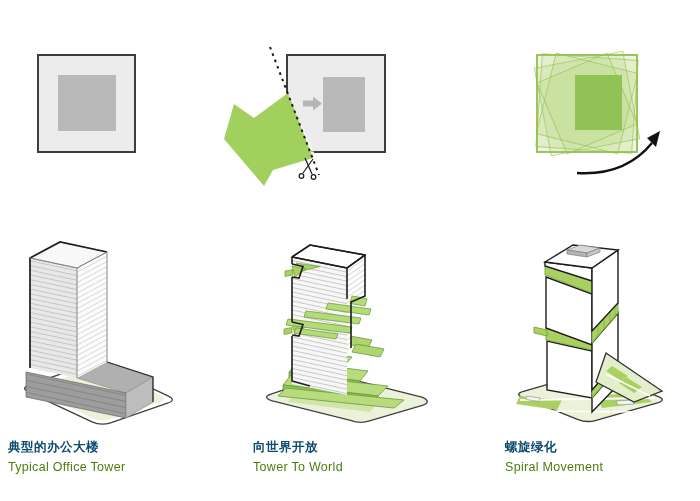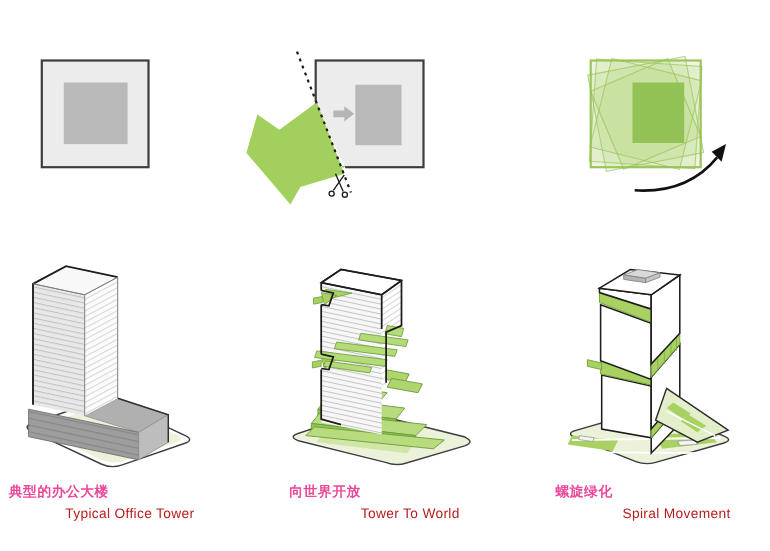--- a/index.html
+++ b/index.html
@@ -1,23 +1,23 @@
 <!DOCTYPE html>
 <html><head>
 <meta charset="utf-8">
 <style>
   html,body{margin:0;padding:0;background:#ffffff;}
   #canvas{position:relative;width:700px;height:501px;background:#fff;overflow:hidden;
           font-family:"Liberation Sans","DejaVu Sans",sans-serif;}
   #art{position:absolute;left:0;top:0;}
   .caption{position:absolute;width:220px;}
-  .caption .zh{font-size:12.5px;font-weight:bold;color:#ec4899;letter-spacing:.5px;line-height:1;}
-  .caption .en{font-size:12.5px;color:#b91c1c;letter-spacing:.3px;line-height:1;margin-top:7px;text-align:center;}
+  .caption .zh{font-size:12.5px;font-weight:bold;color:#0c4a6e;letter-spacing:.5px;line-height:1;}
+  .caption .en{font-size:12.5px;color:#4d7c0f;letter-spacing:.3px;line-height:1;margin-top:7px;}
   #cap1{left:8px;top:441px;}
-  #cap2{left:263px;top:441px;}
+  #cap2{left:253px;top:441px;}
   #cap3{left:505px;top:441px;}
 </style>
 </head>
 <body>
 
 <div id="canvas">
 <svg id="art" width="700" height="501" viewBox="0 0 700 501">
   <defs>
     <pattern id="pL1" width="9" height="4.6" patternUnits="userSpaceOnUse" patternTransform="rotate(12)">
       <rect width="9" height="4.6" fill="#e8e8e8"></rect>

